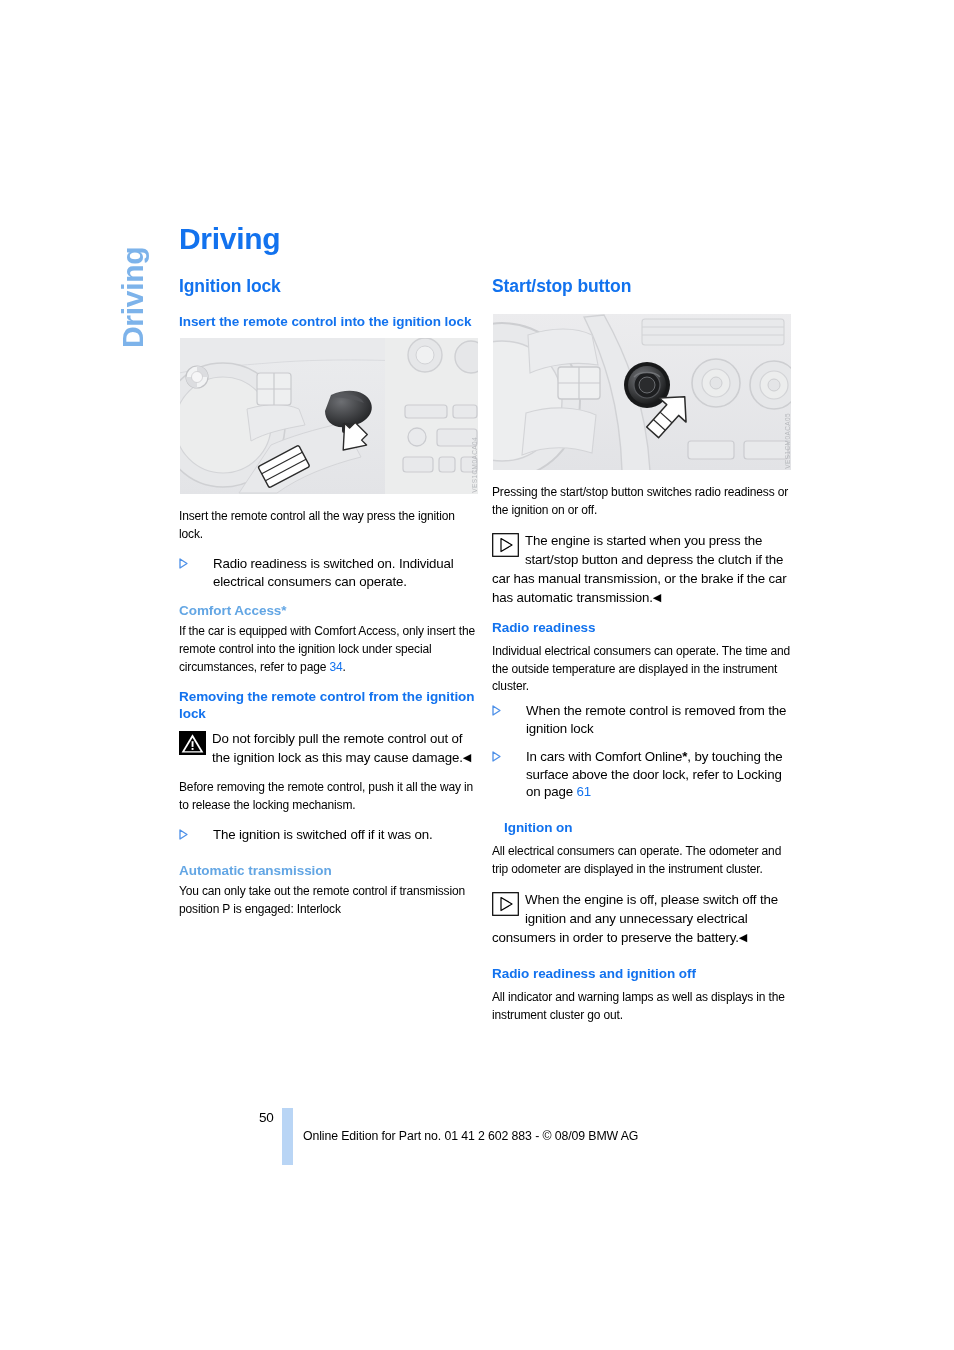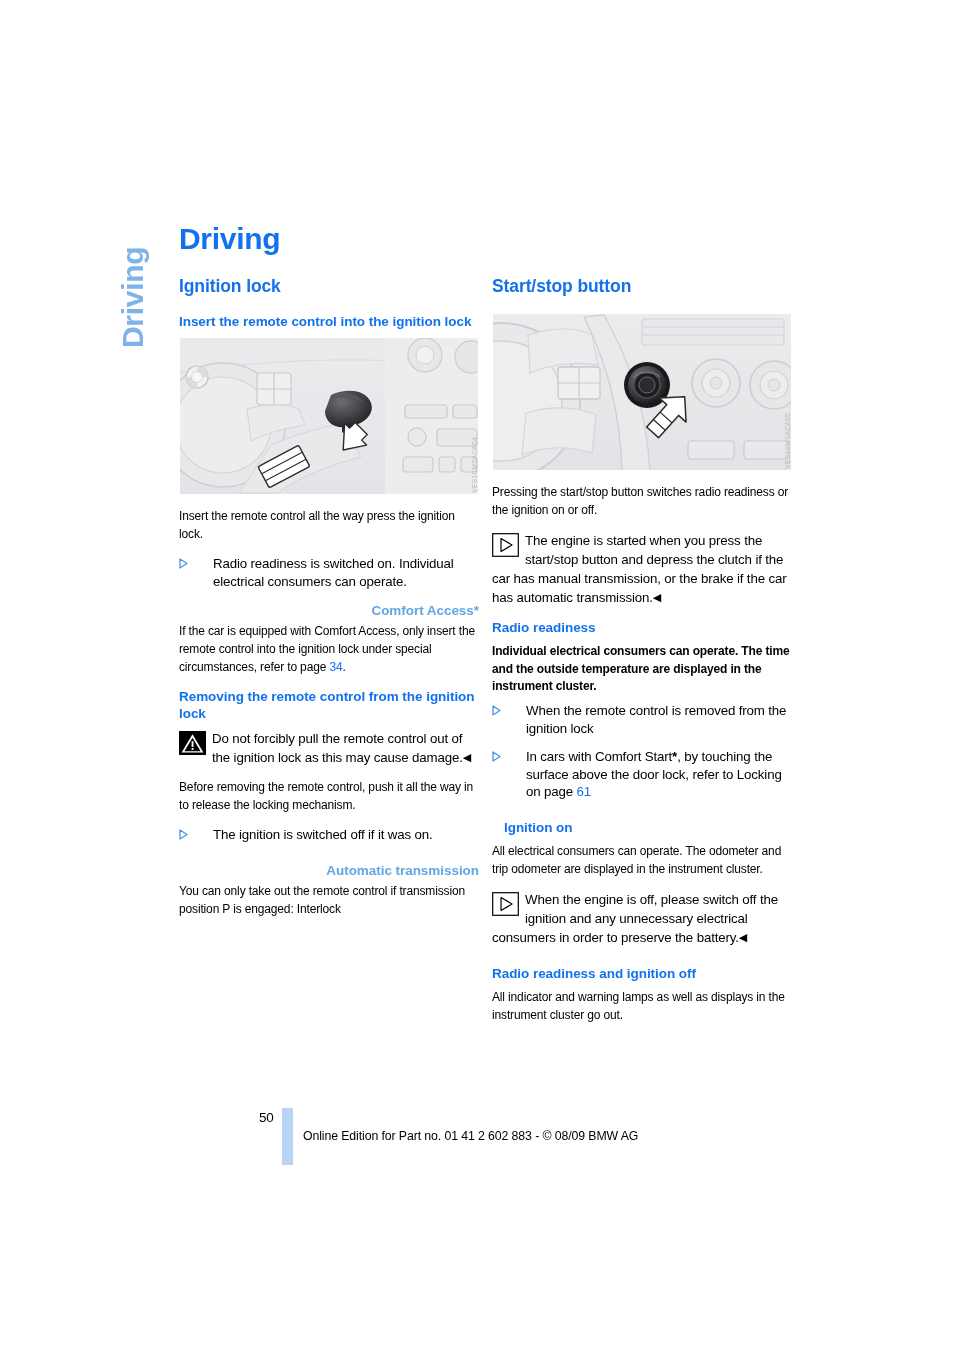--- a/index.html
+++ b/index.html
@@ -79,30 +79,29 @@
     line-height: 17px;
     letter-spacing: -0.05px;
   }
   h3.sub-head-light {
     margin: 0 0 4px 0;
     font-size: 13.5px;
     font-weight: bold;
     color: #63a6e4;
     line-height: 17px;
     letter-spacing: -0.05px;
-    text-align: right;
   }
   p.body-text {
     margin: 0 0 12px 0;
     font-size: 12px;
     line-height: 17.6px;
     letter-spacing: -0.15px;
     color: #000;
   }
-  p.body-text.tight { margin-bottom: 6px; font-weight: bold; }
+  p.body-text.tight { margin-bottom: 6px; }
   .pageref { color: #1272ee; }
   .star { font-weight: bold; }
 
   
   .figure {
     position: relative;
     margin: 0 0 13px 0;
     width: 300px;
     height: 158px;
     background: #f2f3f5;
@@ -411,21 +410,21 @@
           </svg>
         </span>
         <span>When the remote control is removed from the ignition lock</span>
       </li>
       <li>
         <span class="bullet-tri">
           <svg width="9" height="11" viewBox="0 0 9 11" xmlns="http://www.w3.org/2000/svg">
             <path d="M1 1 L8 5.5 L1 10 Z" fill="none" stroke="#4d90e8" stroke-width="1.3" stroke-linejoin="round"></path>
           </svg>
         </span>
-        <span>In cars with Comfort Start</span><span class="star">*</span><span>, by touching the surface above the door lock, refer to Locking on page </span><span class="pageref">61</span>
+        <span>In cars with Comfort Online</span><span class="star">*</span><span>, by touching the surface above the door lock, refer to Locking on page </span><span class="pageref">61</span>
       </li>
     </ul>
 
     <h3 class="sub-head" style="margin-top:18px;margin-left:12px;">Ignition on</h3>
 
     <p class="body-text">All electrical consumers can operate. The odometer and trip odometer are displayed in the instrument cluster.</p>
 
     <div class="note-block">
       <span class="note-icon">
         <svg width="27" height="24" viewBox="0 0 27 24" xmlns="http://www.w3.org/2000/svg">

